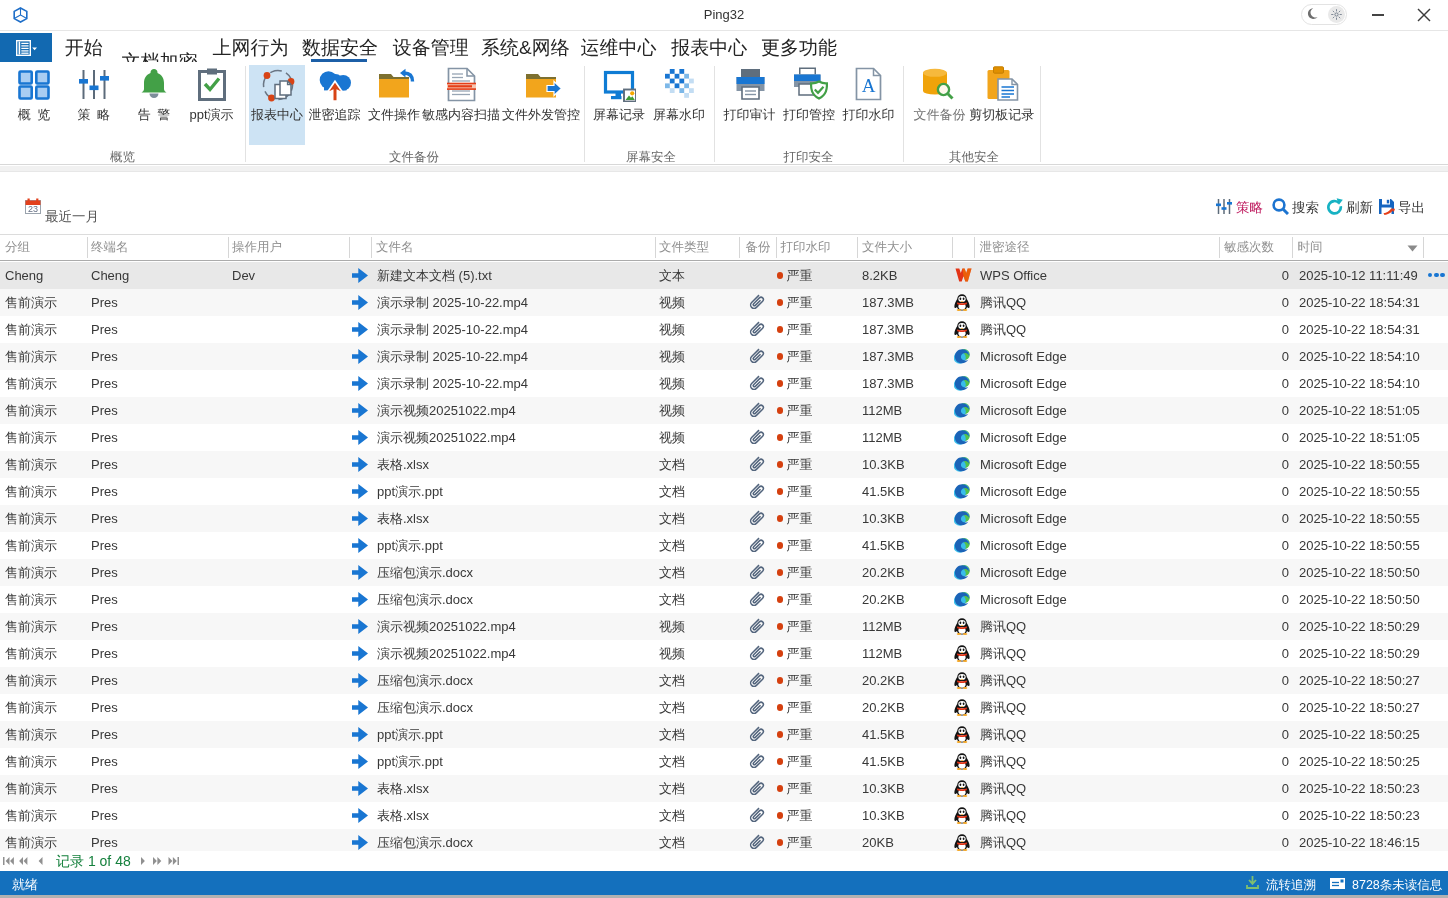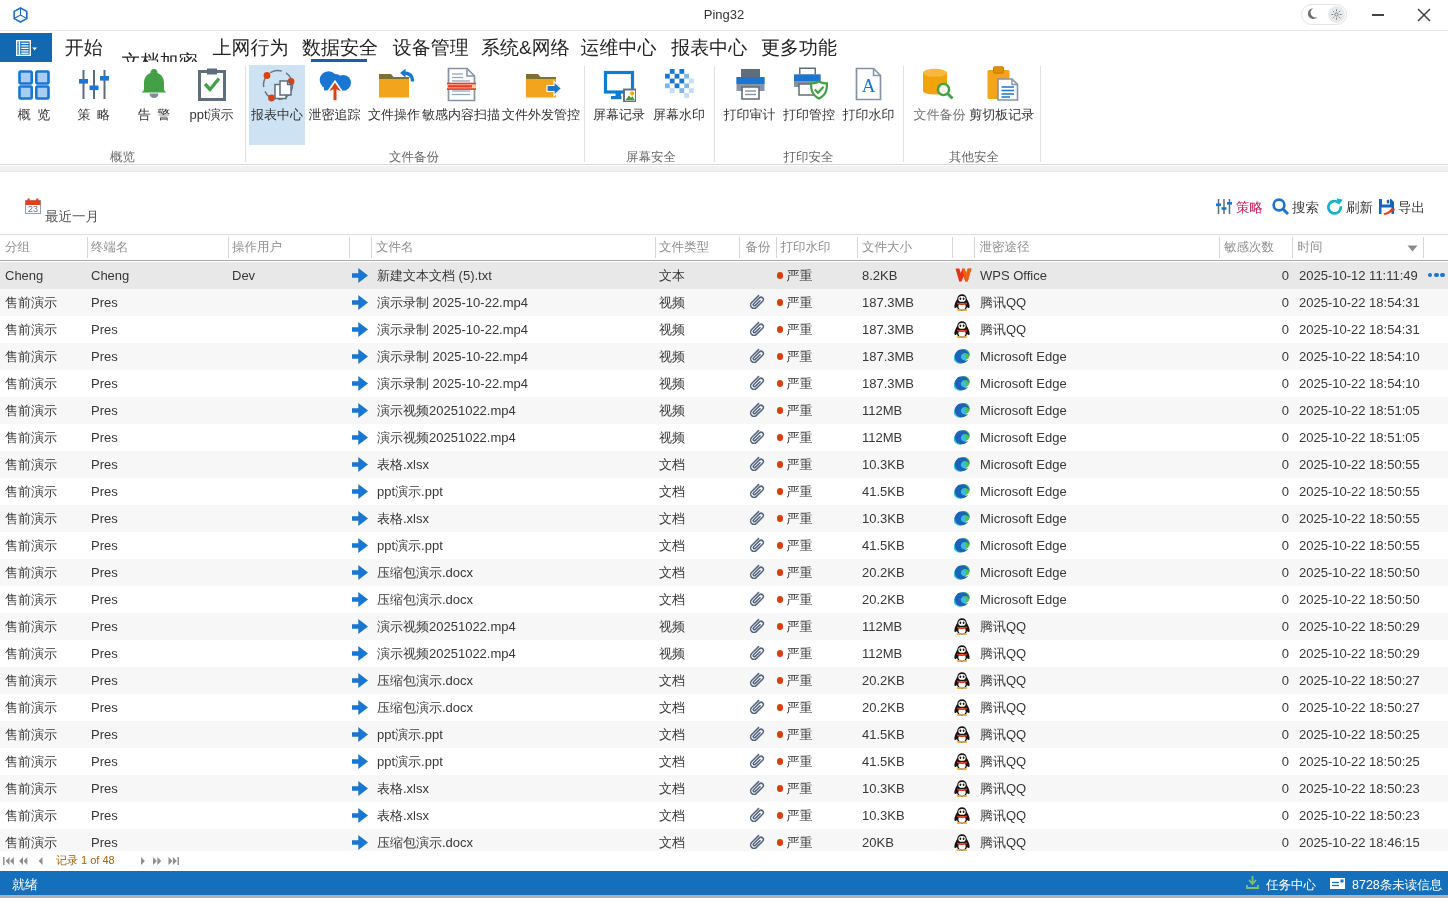--- a/index.html
+++ b/index.html
@@ -980,29 +980,29 @@
       <path d="M24.4 0 L24.4 8 L20.5 4 Z"></path>
 <path d="M39.5 0 L39.5 8 L35.6 4 Z"></path>
 <path d="M138 0 L138 8 L141.9 4 Z"></path>
 <path d="M150 0 L150 8 L153.9 4 Z"></path>
       <path d="M154.4 0 L154.4 8 L158.3 4 Z"></path>
 <path d="M165.5 0 L165.5 8 L169.4 4 Z"></path>
       <path d="M169.9 0 L169.9 8 L173.8 4 Z"></path>
       <rect x="174.5" y="0" width="1.5" height="8"></rect>
 </g>
   </svg>
-<div class="ab" style="left:56px;top:853px;font-size:11px;color:#a16207">记录 1 of 48</div>
+<div class="ab" style="left:56px;top:853px;font-size:14px;color:#15803d">记录 1 of 48</div>
 <div class="ab" style="left:0;top:871px;width:1448px;height:24px;background:#1470bd"></div>
 <div class="ab" style="left:0;top:895px;width:1448px;height:3px;background:#b1b1b1"></div>
 <div class="ab" style="left:12px;top:876px;font-size:13px;color:#fff">就绪</div>
 <svg class="ab" style="left:1246px;top:876px" width="13" height="13" viewBox="0 0 13 13">
 <path d="M6.5 0 L6.5 7 M3 4 L6.5 7.8 L10 4" fill="none" stroke="#7fbf6f" stroke-width="1.8"></path>
 <path d="M1 9 L1 12 L12 12 L12 9" fill="none" stroke="#7fbf6f" stroke-width="1.8"></path>
   </svg>
-<div class="ab" style="left:1266px;top:877px;font-size:12.5px;color:#fff">任务中心</div>
+<div class="ab" style="left:1266px;top:877px;font-size:12.5px;color:#fff">流转追溯</div>
 <svg class="ab" style="left:1330px;top:878px" width="15" height="11" viewBox="0 0 15 11">
 <rect x="0" y="0" width="15" height="11" fill="#fff"></rect>
 <rect x="10.5" y="1.5" width="3" height="3" fill="#1470bd"></rect>
 <g stroke="#1470bd" stroke-width="1.3">
       <line x1="2" y1="4.5" x2="9" y2="4.5"></line>
       <line x1="2" y1="7.5" x2="9" y2="7.5"></line>
     </g>
   </svg>
 <div class="ab" style="left:1352px;top:877px;font-size:12.5px;color:#fff">8728条未读信息</div>
 </body></html>

